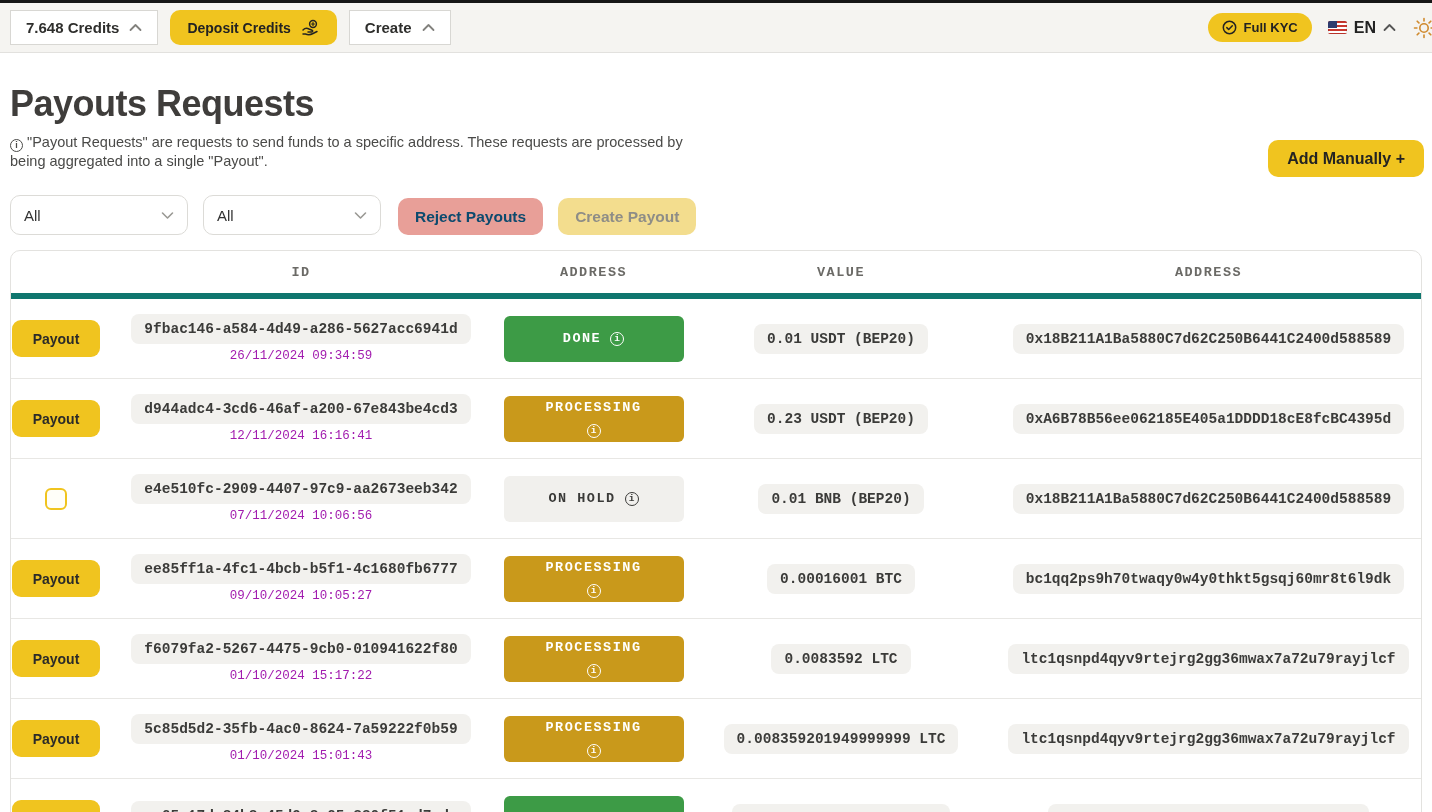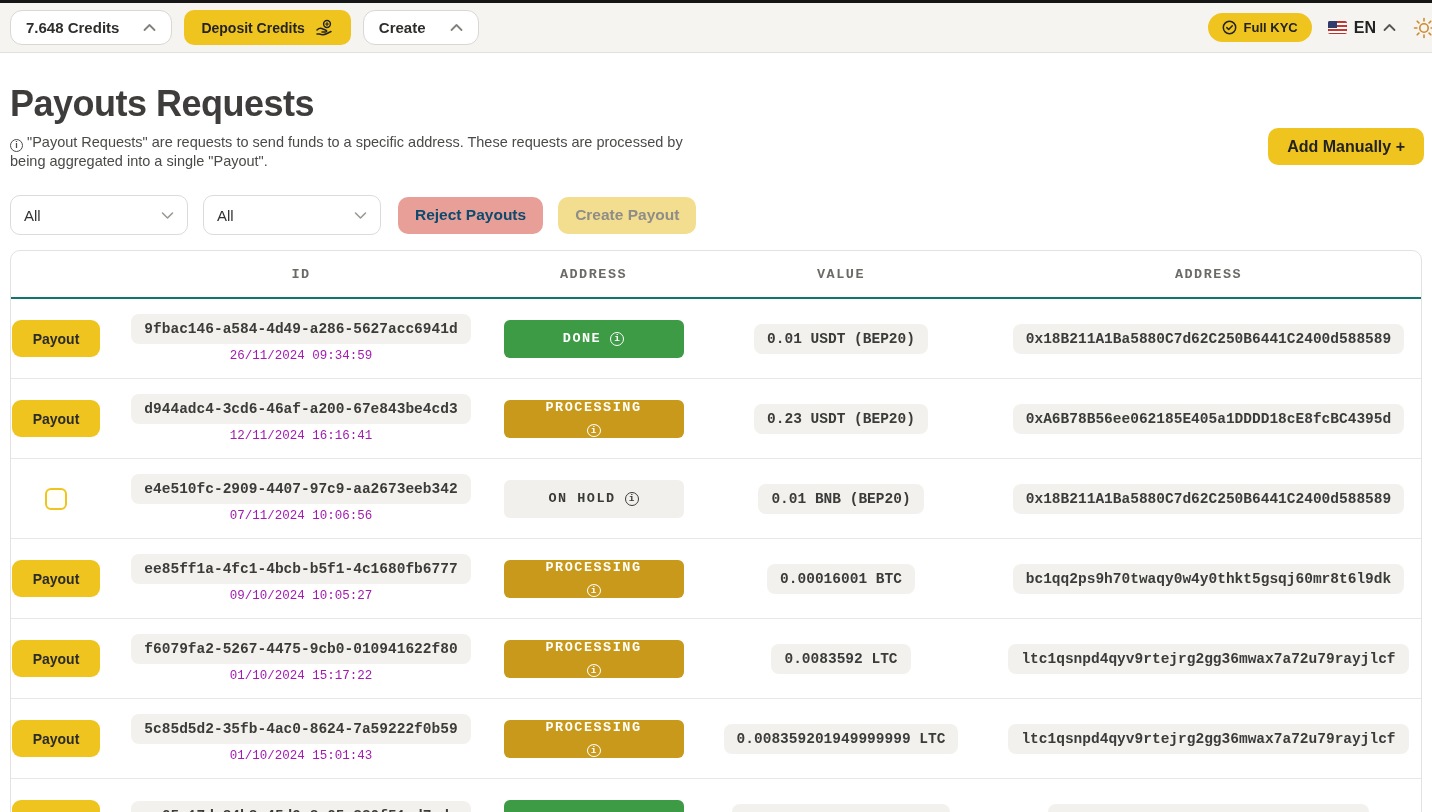--- a/index.html
+++ b/index.html
@@ -24,22 +24,22 @@
 
   
   .top-edge{height:3px;background:#161616;}
 
   
   .topbar{
     height:50px;background:var(--topbar);border-bottom:1px solid #E2E1DE;
     display:flex;align-items:center;padding:0 10px;gap:12px;
   }
   .tb-btn{
-    display:inline-flex;align-items:center;gap:24px;height:35px;
-    border:1px solid #D8D7D3;border-radius:12px;background:#fff;
+    display:inline-flex;align-items:center;gap:10px;height:35px;
+    border:1px solid #D8D7D3;border-radius:0;background:#fff;
     padding:0 15px;font-size:15px;font-weight:700;color:#2E2E2C;cursor:pointer;
     font-family:inherit;
   }
   .tb-btn .chev{color:#82817D;display:inline-flex;}
   .tb-deposit{
     display:inline-flex;align-items:center;gap:10px;height:35px;border:none;
     border-radius:10px;background:var(--accent);padding:12px 17px;
     font-size:14px;font-weight:700;color:#232322;cursor:pointer;font-family:inherit;
   }
   .tb-right{margin-left:auto;display:flex;align-items:center;gap:16px;}
@@ -66,27 +66,27 @@
   }
   .page-desc{
     margin-top:9px;max-width:700px;font-size:14.5px;line-height:19px;color:#4A4A48;
   }
   .info-inline{
     display:inline-flex;width:13px;height:13px;border:1.2px solid #4A4A48;border-radius:50%;
     align-items:center;justify-content:center;font-size:9px;font-weight:700;
     vertical-align:-1px;margin-right:4px;font-style:normal;
   }
   .add-manually{
-    position:absolute;top:44px;right:8px;height:37px;border:none;border-radius:10px;
+    position:absolute;top:56px;right:8px;height:37px;border:none;border-radius:10px;
     background:var(--accent);padding:0 19px;font-size:16px;font-weight:700;color:#232322;
     cursor:pointer;font-family:inherit;
   }
 
   
-  .filters{display:flex;align-items:center;gap:15px;margin:24px 0 0 0;}
+  .filters{display:flex;align-items:flex-end;gap:15px;margin:24px 0 0 0;}
   .select{
     width:178px;height:40px;border:1px solid #DCDBD7;border-radius:10px;background:#fff;
     display:flex;align-items:center;justify-content:space-between;padding:0 13px;
     font-size:15px;color:#333;cursor:pointer;
   }
   .select .chev{color:#9A9994;display:inline-flex;}
   .btn-reject{
     height:37px;border:none;border-radius:10px;background:var(--reject);
     padding:0 17px;font-size:15.5px;font-weight:700;color:#0c4a6e;cursor:pointer;
     font-family:inherit;margin-left:2px;
@@ -95,21 +95,21 @@
     height:37px;border:none;border-radius:10px;background:var(--create-disabled);
     padding:0 17px;font-size:15.5px;font-weight:700;color:#8E8D87;cursor:pointer;
     font-family:inherit;
   }
 
   
   .table{
     margin:15px 0 0 0;border:1px solid var(--border);border-radius:10px;
     background:#fff;overflow:hidden;
   }
-  .thead{display:flex;height:48px;align-items:center;border-bottom:2px solid #0f766e;}
+  .thead{display:flex;height:48px;align-items:center;border-bottom:6px solid #0f766e;}
   .th{
     font-family:"Liberation Mono","DejaVu Sans Mono",monospace;
     font-size:13.5px;font-weight:700;letter-spacing:1.5px;color:var(--muted);
     text-align:center;
   }
   .trow{display:flex;height:80px;align-items:center;border-bottom:1px solid #E8E7E4;}
   .col-action{width:90px;display:flex;justify-content:center;}
   .col-id{width:400px;display:flex;flex-direction:column;align-items:center;gap:5px;}
   .col-status{width:185px;display:flex;justify-content:center;}
   .col-value{width:310px;display:flex;justify-content:center;}
@@ -126,21 +126,21 @@
   .pill{
     background:var(--pill);border-radius:8px;padding:7px 13px;
     font-family:"Liberation Mono","DejaVu Sans Mono",monospace;
     font-size:14.5px;font-weight:700;color:#3B3B39;white-space:nowrap;
   }
   .date{
     font-family:"Liberation Mono","DejaVu Sans Mono",monospace;
     font-size:12.5px;color:#a21caf;
   }
   .status-btn{
-    min-width:180px;height:38px;border:none;border-radius:6px;cursor:pointer;
+    min-width:180px;height:46px;border:none;border-radius:6px;cursor:pointer;
     display:inline-flex;align-items:center;justify-content:center;gap:9px;
     font-family:"Liberation Mono","DejaVu Sans Mono",monospace;
     font-size:13.5px;font-weight:700;letter-spacing:1.5px;
   }
   .status-btn.done{background:var(--green);color:#fff;}
   .status-btn.processing{background:var(--accent-dark);color:#fff;flex-direction:column;}
   .status-btn.onhold{background:#F1F0ED;color:#3A3A38;}
   .info-i{
     display:inline-flex;width:14px;height:14px;border:1.4px solid currentColor;border-radius:50%;
     align-items:center;justify-content:center;font-size:9.5px;font-weight:700;font-style:normal;

